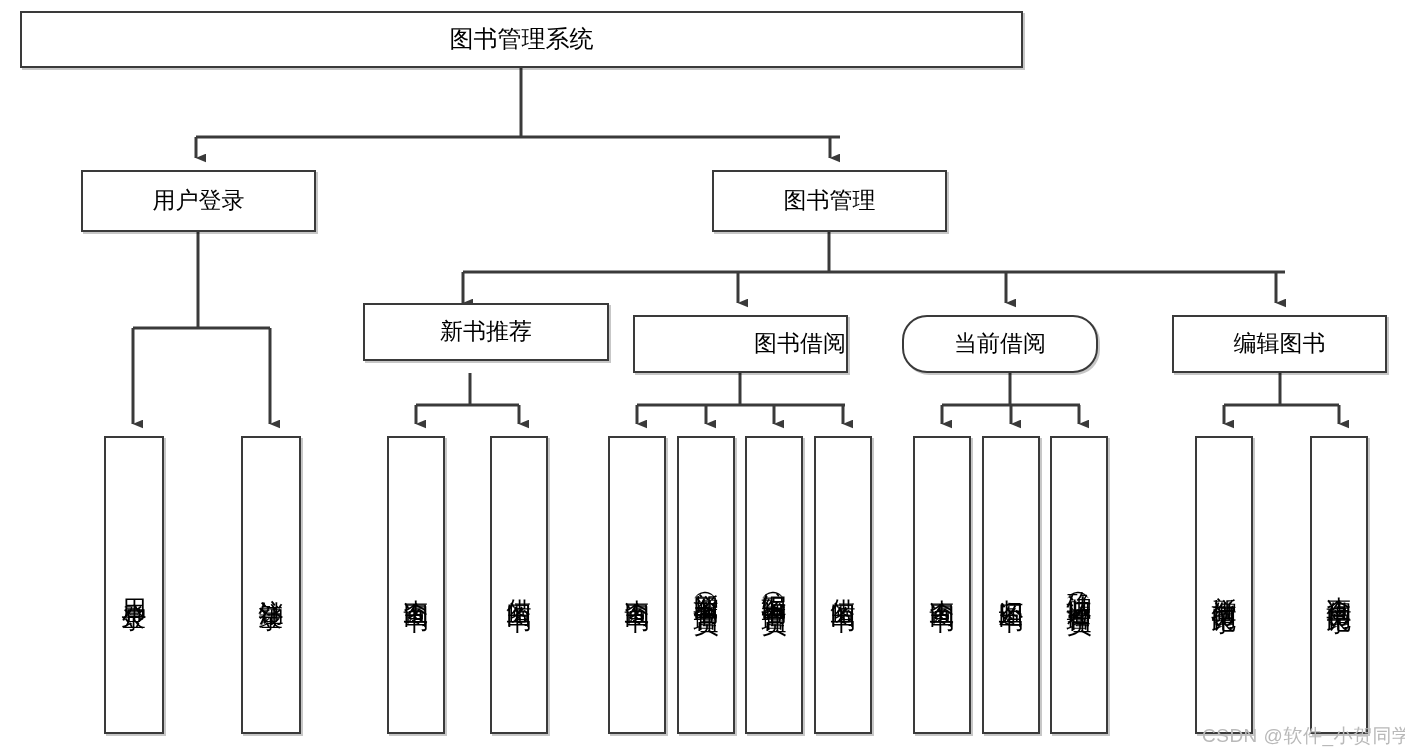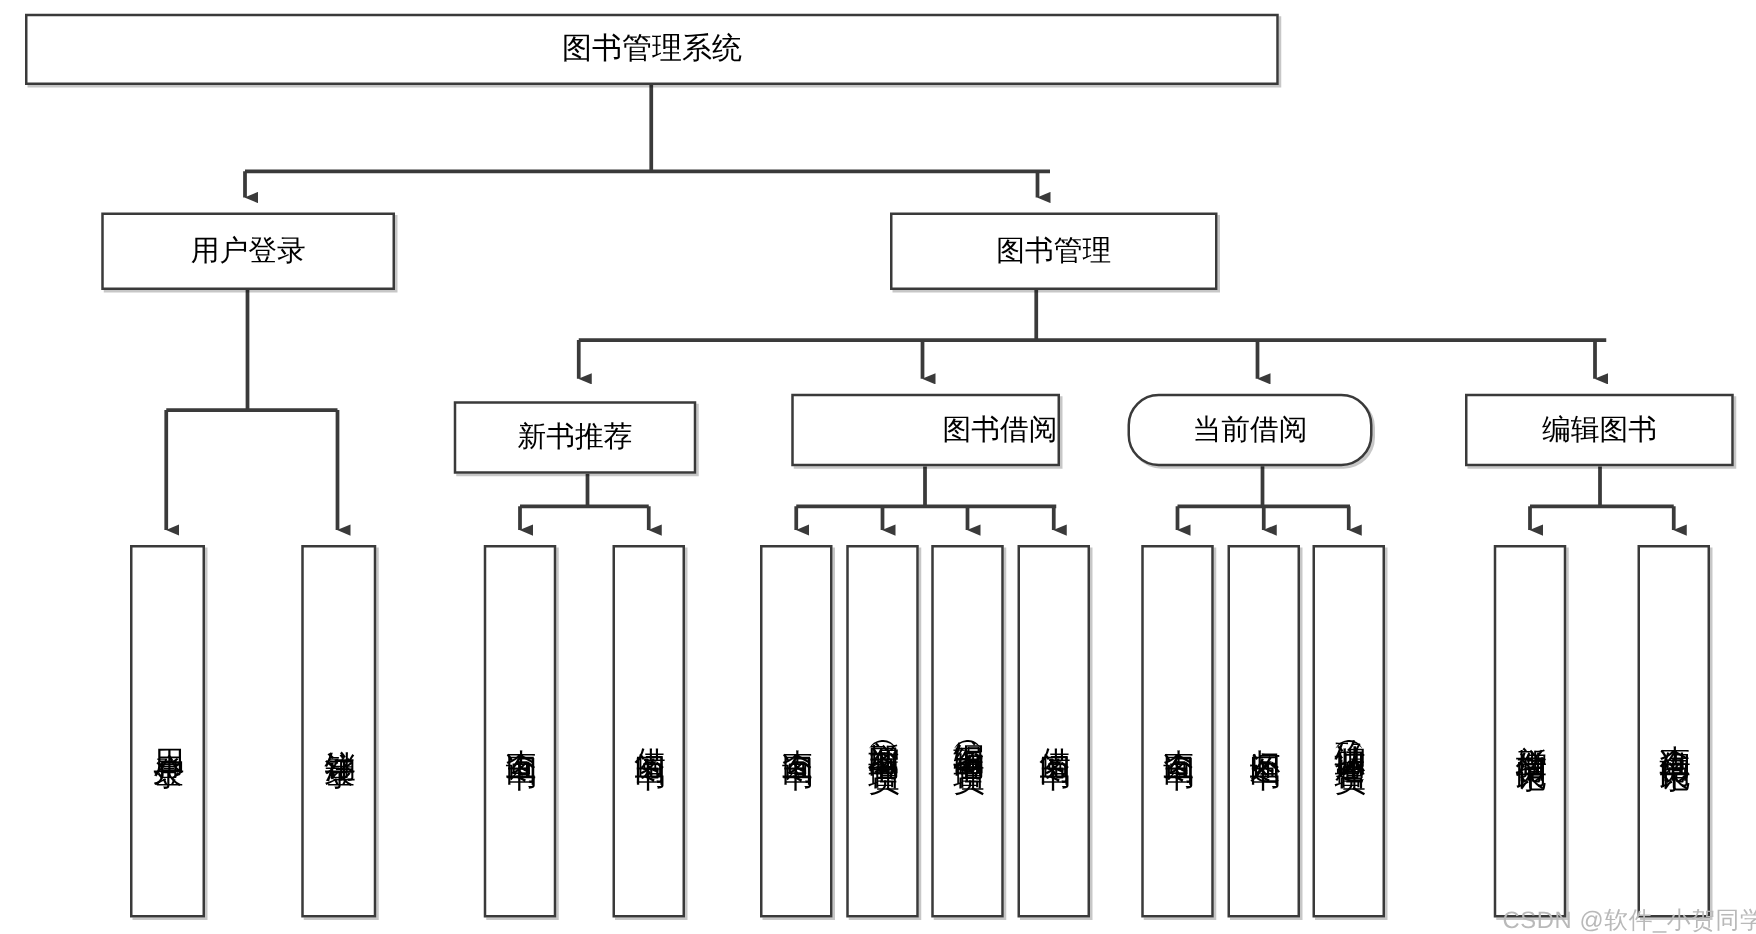--- a/index.html
+++ b/index.html
@@ -127,25 +127,25 @@
     </g>
   </svg>
 
   <div class="node root horizontal" style="left:20px; top:11px; width:1003px; height:57px;">
     <span class="label">图书管理系统</span>
   </div>
 
   <div class="node horizontal" style="left:81px; top:170px; width:235px; height:62px;">
     <span class="label">用户登录</span>
   </div>
-  <div class="node horizontal" style="left:712px; top:170px; width:262px; height:62px;">
+  <div class="node horizontal" style="left:712px; top:170px; width:235px; height:62px;">
     <span class="label">图书管理</span>
   </div>
 
-  <div class="node horizontal" style="left:363px; top:321px; width:194px; height:58px;">
+  <div class="node horizontal" style="left:363px; top:303px; width:246px; height:58px;">
     <span class="label">新书推荐</span>
   </div>
   <div class="node horizontal" style="left:633px; top:315px; width:215px; height:58px;justify-content:flex-end;">
     <span class="label">图书借阅</span>
   </div>
   <div class="node horizontal" style="left:902px; top:315px; width:196px; height:58px;border-radius:25px;">
     <span class="label">当前借阅</span>
   </div>
   <div class="node horizontal" style="left:1172px; top:315px; width:215px; height:58px;">
     <span class="label">编辑图书</span>

